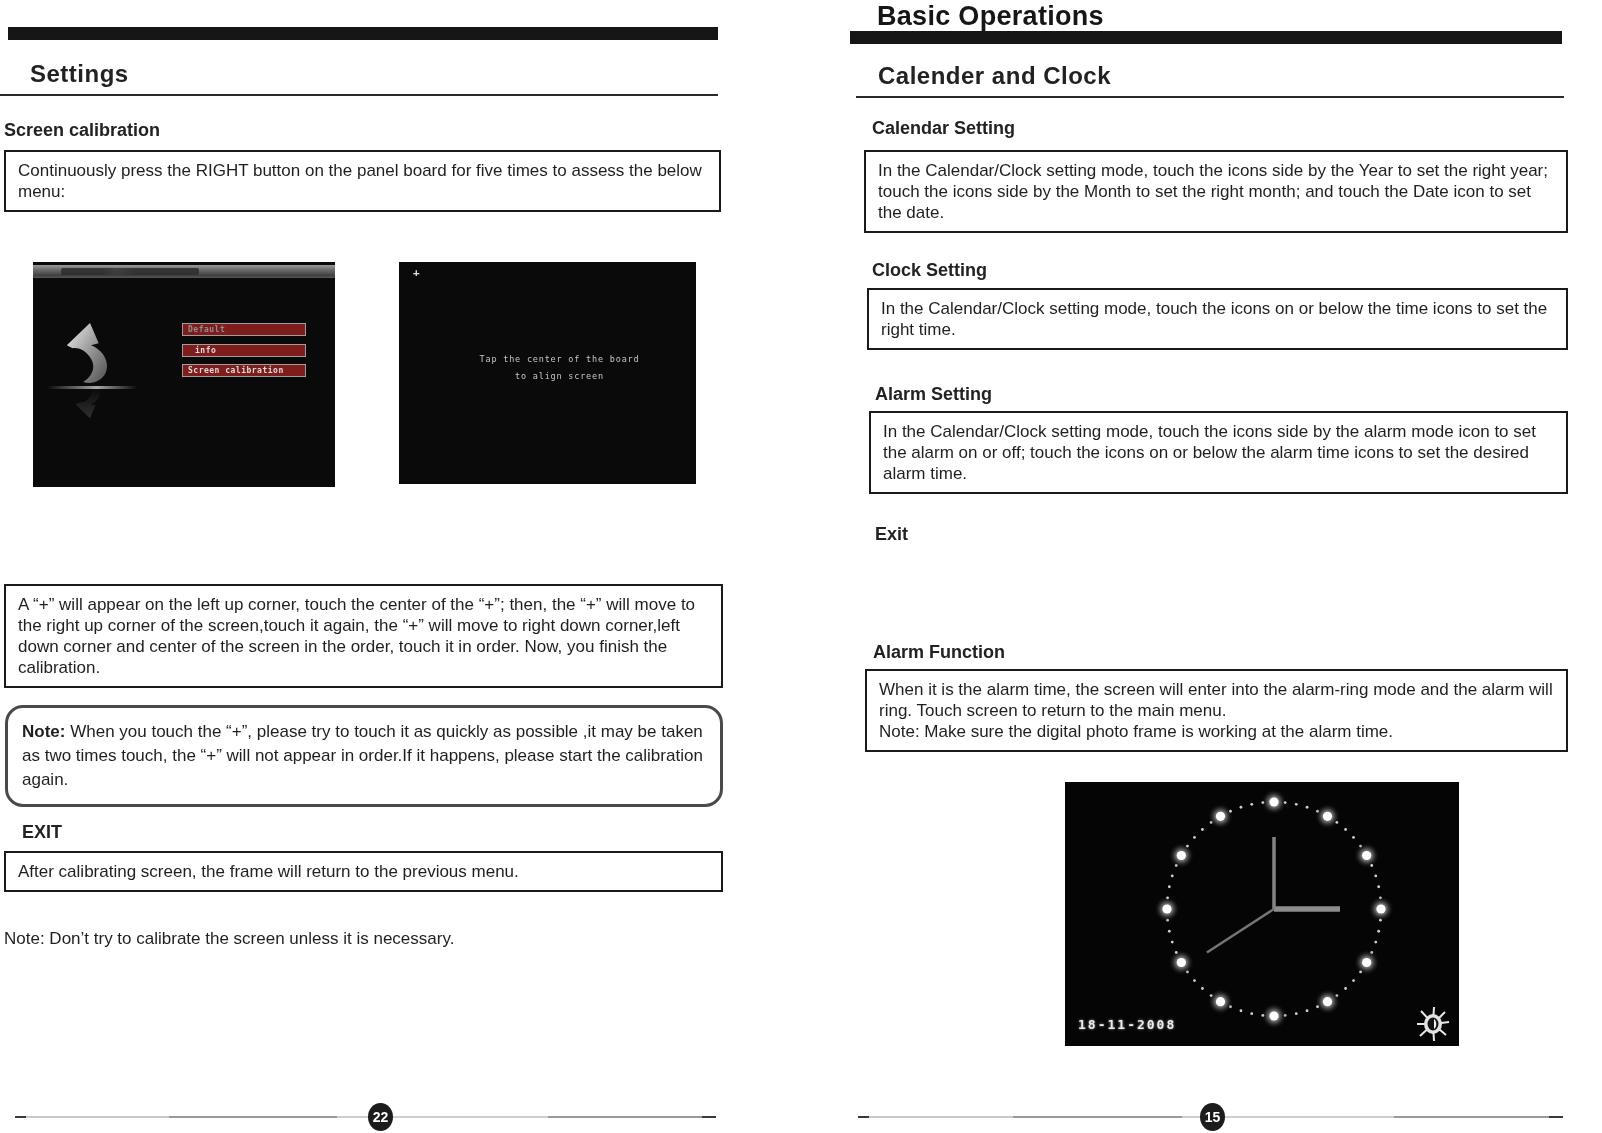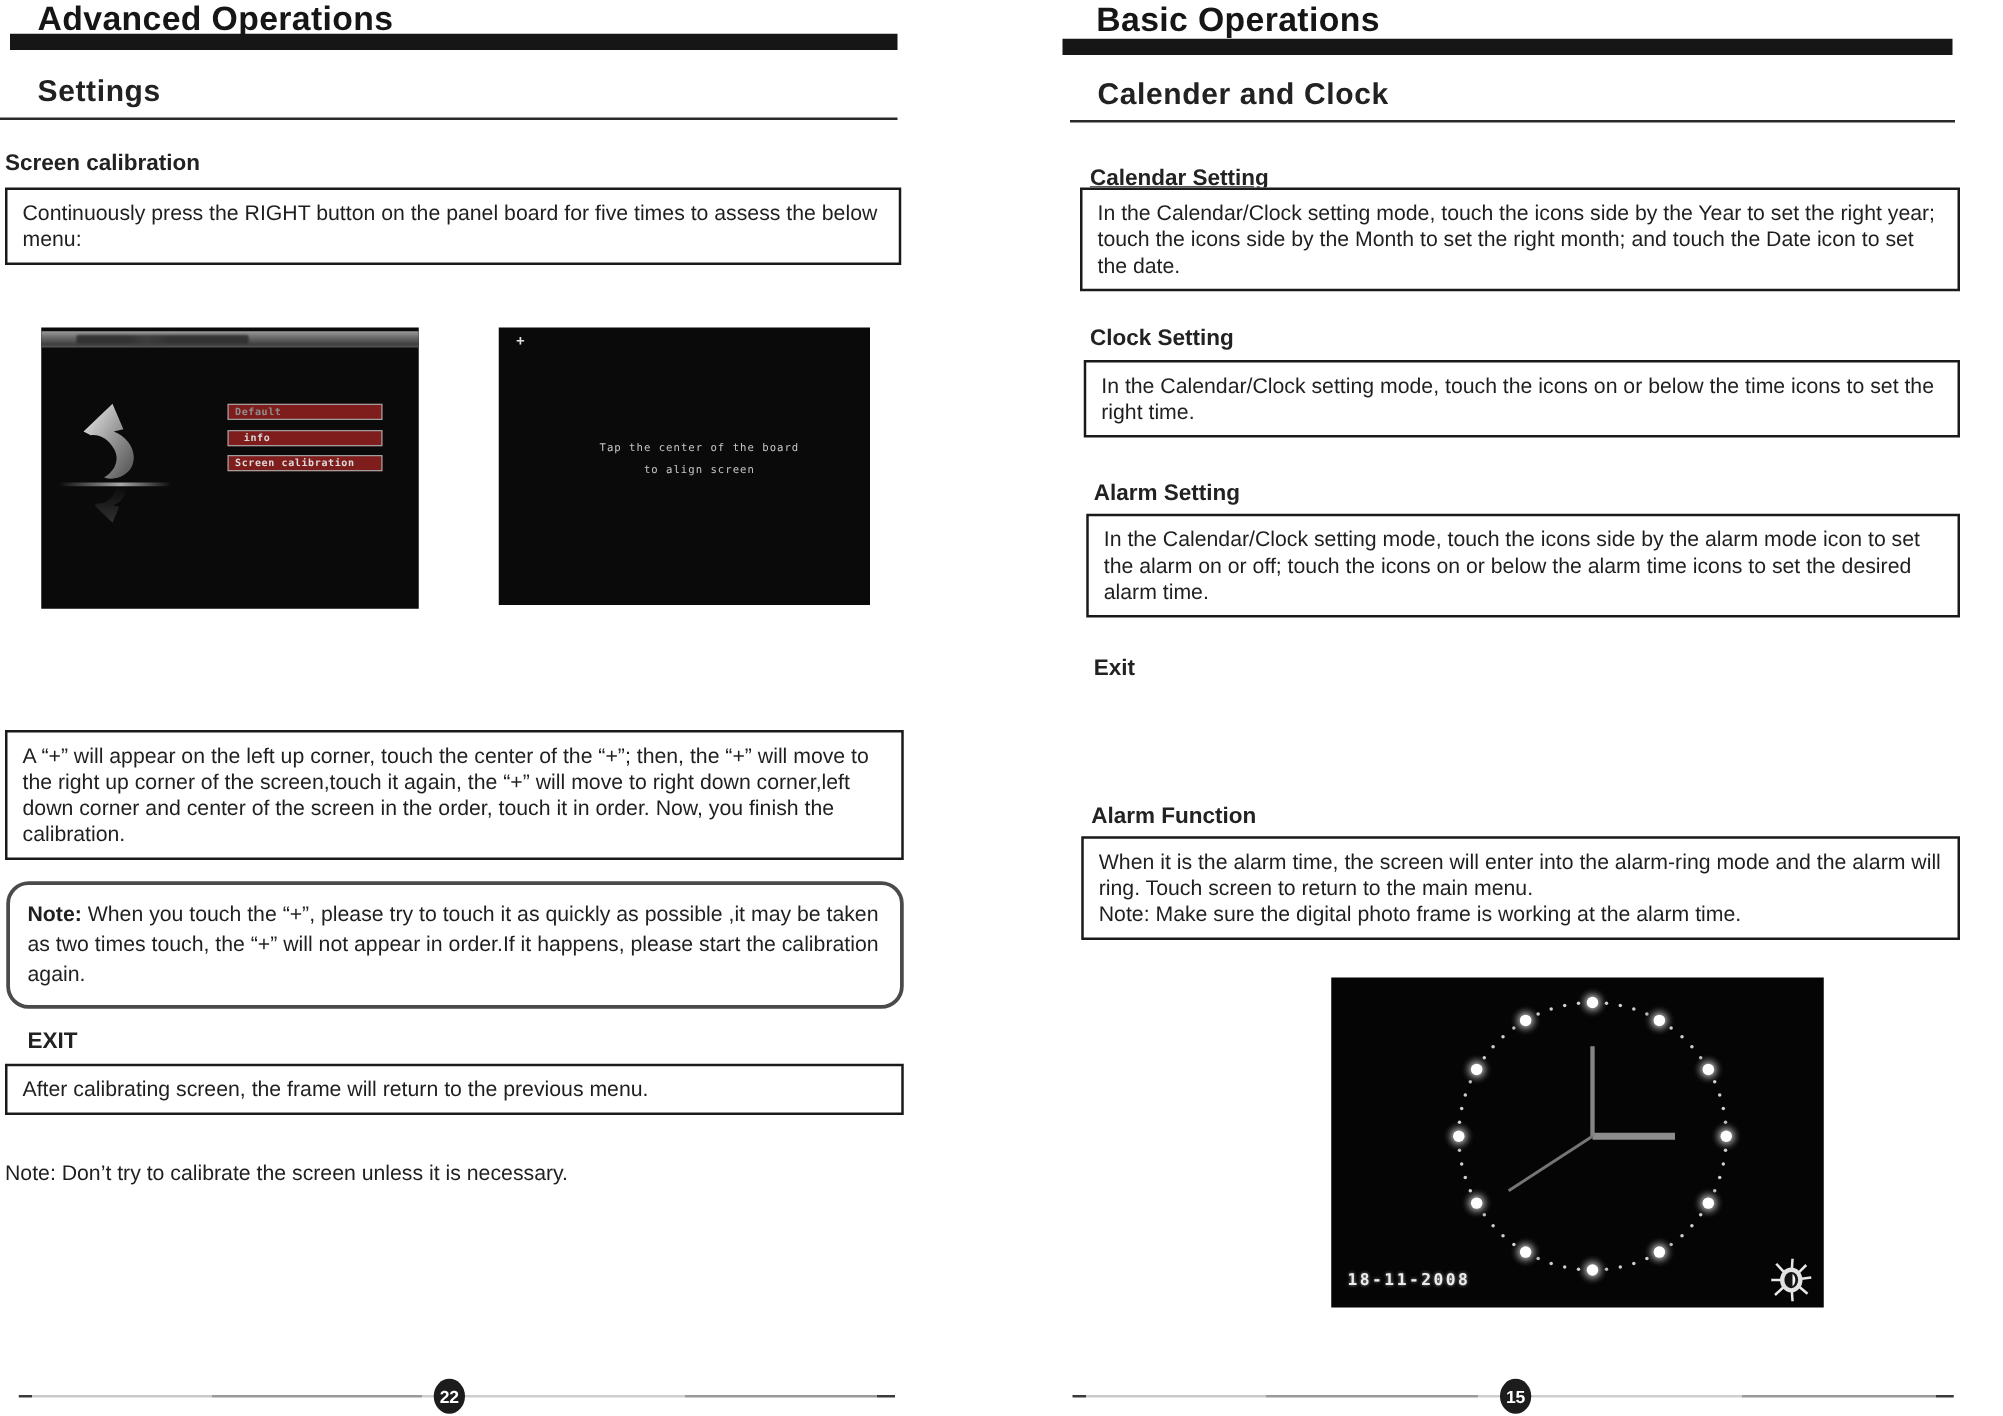--- a/index.html
+++ b/index.html
@@ -48,21 +48,20 @@
   .footline{height:2px;
         background:linear-gradient(90deg,#3a3a3a 0 1.5%,#c9c9c9 1.5% 22%,#9a9a9a 22% 46%,#cfcfcf 46% 76%,#9a9a9a 76% 98%,#3a3a3a 98%);}
   .pagenum{width:25px;height:28px;background:#1c1c1c;border-radius:50%;
         color:#fff;font:bold 14px/28px "Liberation Sans",sans-serif;
         text-align:center;}
 </style>
 </head>
 <body>
 
 <div class="abs" style="left:0;top:0;width:745px;height:1133px;">
-  <div class="abs h1" style="left:30px;top:0;">Advanced Operations</div>
   <div class="abs bar" style="left:8px;top:27px;width:710px;"></div>
   <div class="abs h2" style="left:30px;top:60px;">Settings</div>
   <div class="abs rule" style="left:0;top:94px;width:718px;"></div>
 
   <div class="abs h3" style="left:4px;top:120px;">Screen calibration</div>
   <div class="abs tbox" style="left:4px;top:150px;width:689px;">Continuously press the RIGHT button on the panel board for five times to assess the below menu:</div>
 
   <div class="abs shot" style="left:33px;top:262px;width:302px;height:225px;">
     <div class="shot-titlebar">
       <div class="smudge"></div>
@@ -97,30 +96,30 @@
   <div class="abs notebox" style="left:5px;top:705px;width:684px;">
     <b>Note:</b><span> When you touch the “+”, please try to touch it as quickly as possible ,it may be taken as two times touch, the “+” will not appear in order.If it happens, please start the calibration again.</span>
   </div>
 
   <div class="abs h3" style="left:22px;top:822px;">EXIT</div>
   <div class="abs tbox" style="left:4px;top:851px;width:691px;">After calibrating screen, the frame will return to the previous menu.</div>
 
   <div class="abs plain" style="left:4px;top:929px;">Note: Don’t try to calibrate the screen unless it is necessary.</div>
 
   <div class="abs footline" style="left:15px;top:1116px;width:701px;"></div>
-  <div class="abs pagenum" style="left:347px;top:1103px;">22</div>
+  <div class="abs pagenum" style="left:368px;top:1103px;">22</div>
 </div>
 
 <div class="abs" style="left:845px;top:0;width:757px;height:1133px;">
   <div class="abs h1" style="left:32px;top:1px;">Basic Operations</div>
   <div class="abs bar" style="left:5px;top:31px;width:712px;"></div>
   <div class="abs h2" style="left:33px;top:62px;">Calender and Clock</div>
   <div class="abs rule" style="left:11px;top:96px;width:708px;"></div>
 
-  <div class="abs h3" style="left:27px;top:132px;text-decoration:underline;">Calendar Setting</div>
+  <div class="abs h3" style="left:27px;top:118px;">Calendar Setting</div>
   <div class="abs tbox" style="left:19px;top:150px;width:676px;">In the Calendar/Clock setting mode, touch the icons side by the Year to set the right year; touch the icons side by the Month to set the right month; and touch the Date icon to set the date.</div>
 
   <div class="abs h3" style="left:27px;top:260px;">Clock Setting</div>
   <div class="abs tbox" style="left:22px;top:288px;width:673px;">In the Calendar/Clock setting mode, touch the icons on or below the time icons to set the right time.</div>
 
   <div class="abs h3" style="left:30px;top:384px;">Alarm Setting</div>
   <div class="abs tbox" style="left:24px;top:411px;width:671px;">In the Calendar/Clock setting mode, touch the icons side by the alarm mode icon to set the alarm on or off; touch the icons on or below the alarm time icons to set the desired alarm time.</div>
 
   <div class="abs h3" style="left:30px;top:524px;">Exit</div>
 

